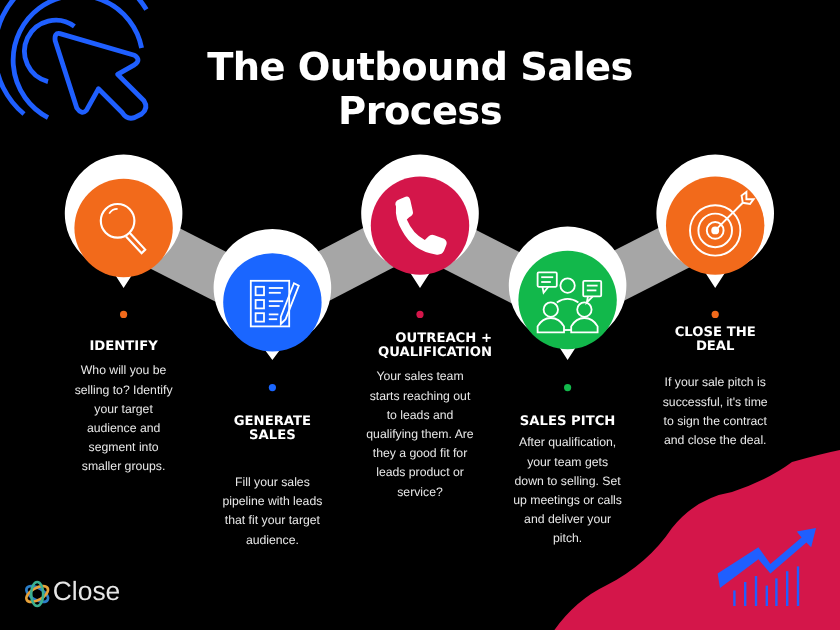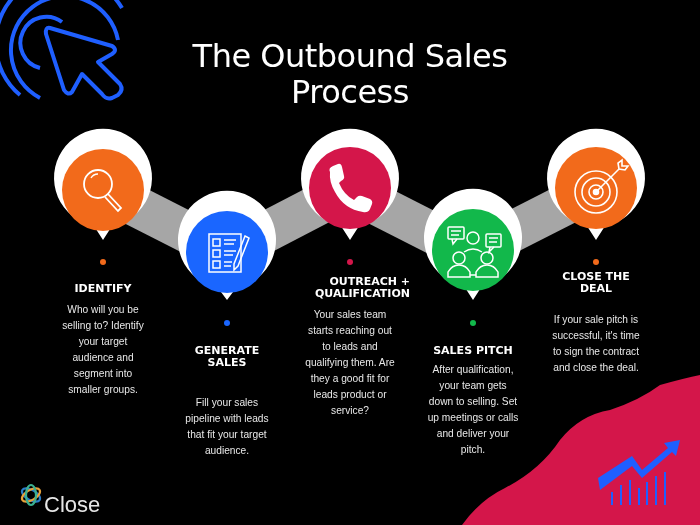--- a/index.html
+++ b/index.html
@@ -1,22 +1,22 @@
 <!DOCTYPE html>
 <html><head>
 <meta charset="utf-8">
 <style>
   * { margin:0; padding:0; box-sizing:border-box; }
   html, body { width:700px; height:525px; background:#000; overflow:hidden; }
   body { position:relative; font-family:"DejaVu Sans", sans-serif; color:#fff; }
   .abs { position:absolute; }
-  .title { left:150px; top:38px; width:400px; text-align:center; font-weight:normal; font-size:32px; line-height:36px; color:#fff; font-family:"DejaVu Sans", sans-serif; letter-spacing:-0.5px; }
+  .title { left:150px; top:38px; width:400px; text-align:center; font-weight:bold; font-size:32px; line-height:36px; color:#fff; font-family:"DejaVu Sans", sans-serif; letter-spacing:-0.5px; }
   .step-title { position:absolute; text-align:center; font-weight:bold; font-size:11px; line-height:12px; color:#fff; }
   .step-desc { position:absolute; text-align:center; font-size:10.2px; line-height:16px; color:#e8e8e8; font-family:"Liberation Sans", sans-serif; }
-  .logo-text { left:44px; top:480px; font-size:22px; color:#e6e6e6; font-family:"Liberation Sans", sans-serif;margin-top:12px; }
+  .logo-text { left:44px; top:480px; font-size:22px; color:#e6e6e6; font-family:"Liberation Sans", sans-serif; }
 </style>
 </head>
 <body>
 
 <svg class="abs" style="left:0;top:0" width="700" height="525" viewBox="0 0 700 525">
 
   <g>
     <polygon points="110,170 232,232 232,278 110,216" fill="#a6a6a6"></polygon>
     <polygon points="222,232 345,168 345,214 222,278" fill="#a6a6a6"></polygon>
     <polygon points="350,168 472,230 472,276 350,214" fill="#a6a6a6"></polygon>

